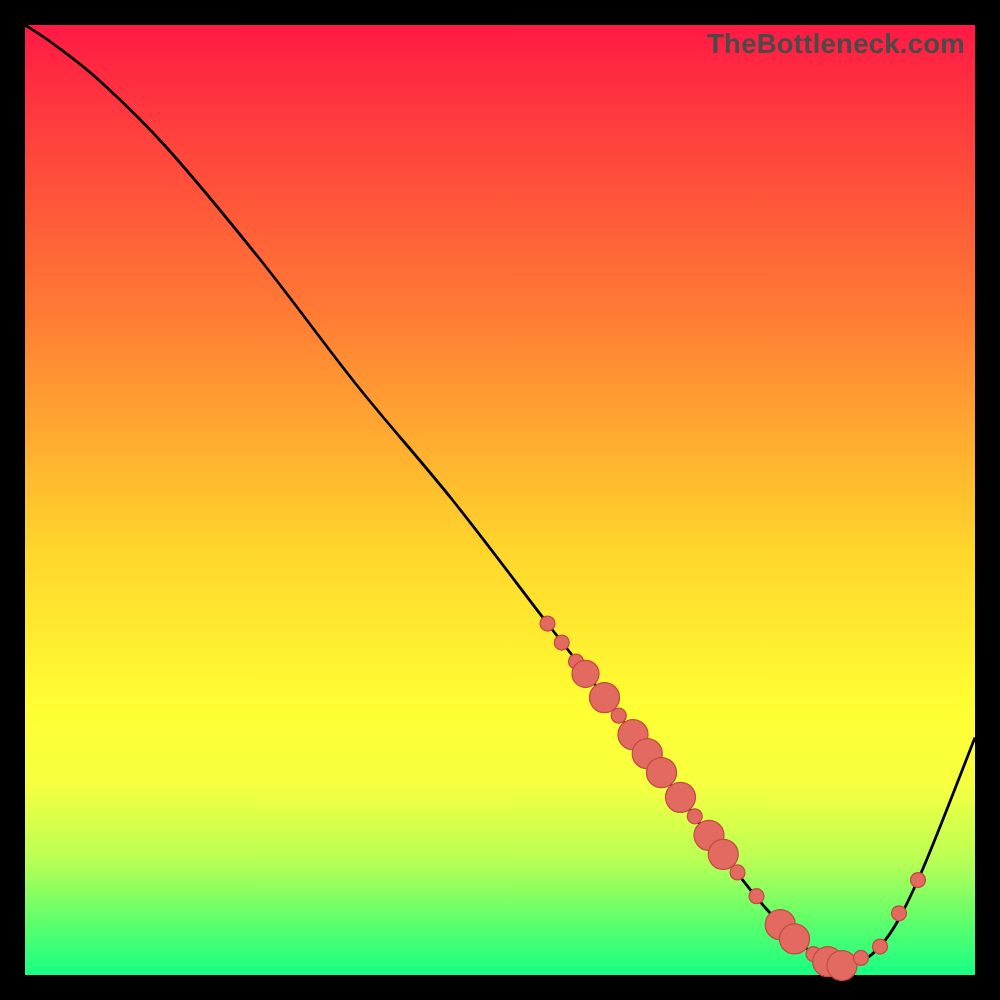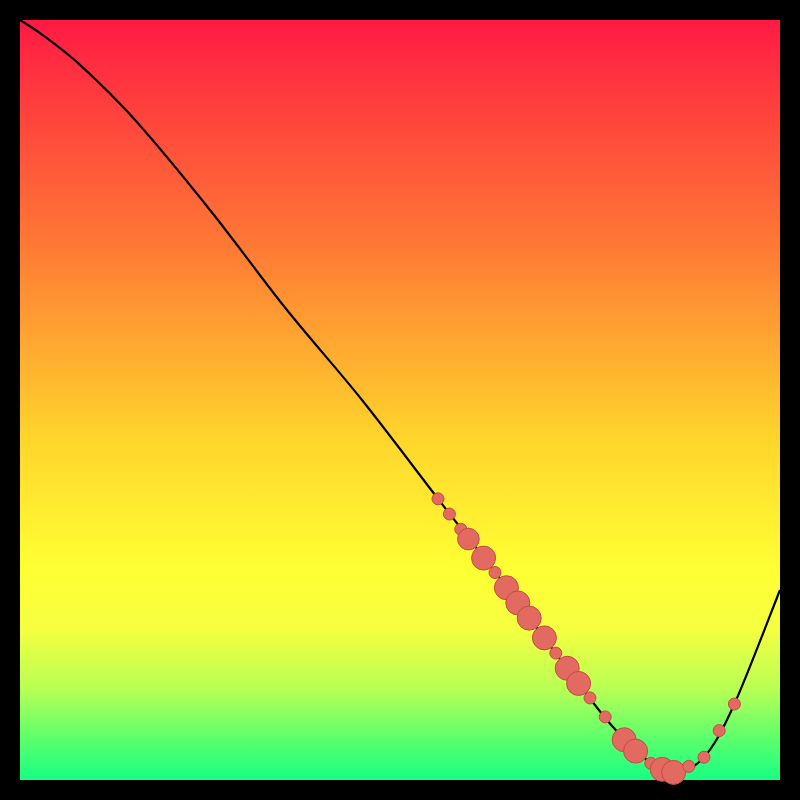--- a/index.html
+++ b/index.html
@@ -91,13 +91,14 @@
           <circle cx="630.8" cy="743.28" r="6" fill="#e36a60" stroke="#c24b43" stroke-width="1"></circle>
           <circle cx="642.1999999999999" cy="749.36" r="12" fill="#e36a60" stroke="#c24b43" stroke-width="1"></circle>
           <circle cx="653.6" cy="752.4" r="12" fill="#e36a60" stroke="#c24b43" stroke-width="1"></circle>
           <circle cx="668.8" cy="746.32" r="6" fill="#e36a60" stroke="#c24b43" stroke-width="1"></circle>
           <circle cx="684" cy="737.2" r="6" fill="#e36a60" stroke="#c24b43" stroke-width="1"></circle>
           <circle cx="699.2" cy="710.6" r="6" fill="#e36a60" stroke="#c24b43" stroke-width="1"></circle>
           <circle cx="714.4" cy="684" r="6" fill="#e36a60" stroke="#c24b43" stroke-width="1"></circle>
         </g>
     </svg>
   </div>
+  <div class="watermark">TheBottleneck.com</div>
 </div>
 
 </body></html>

